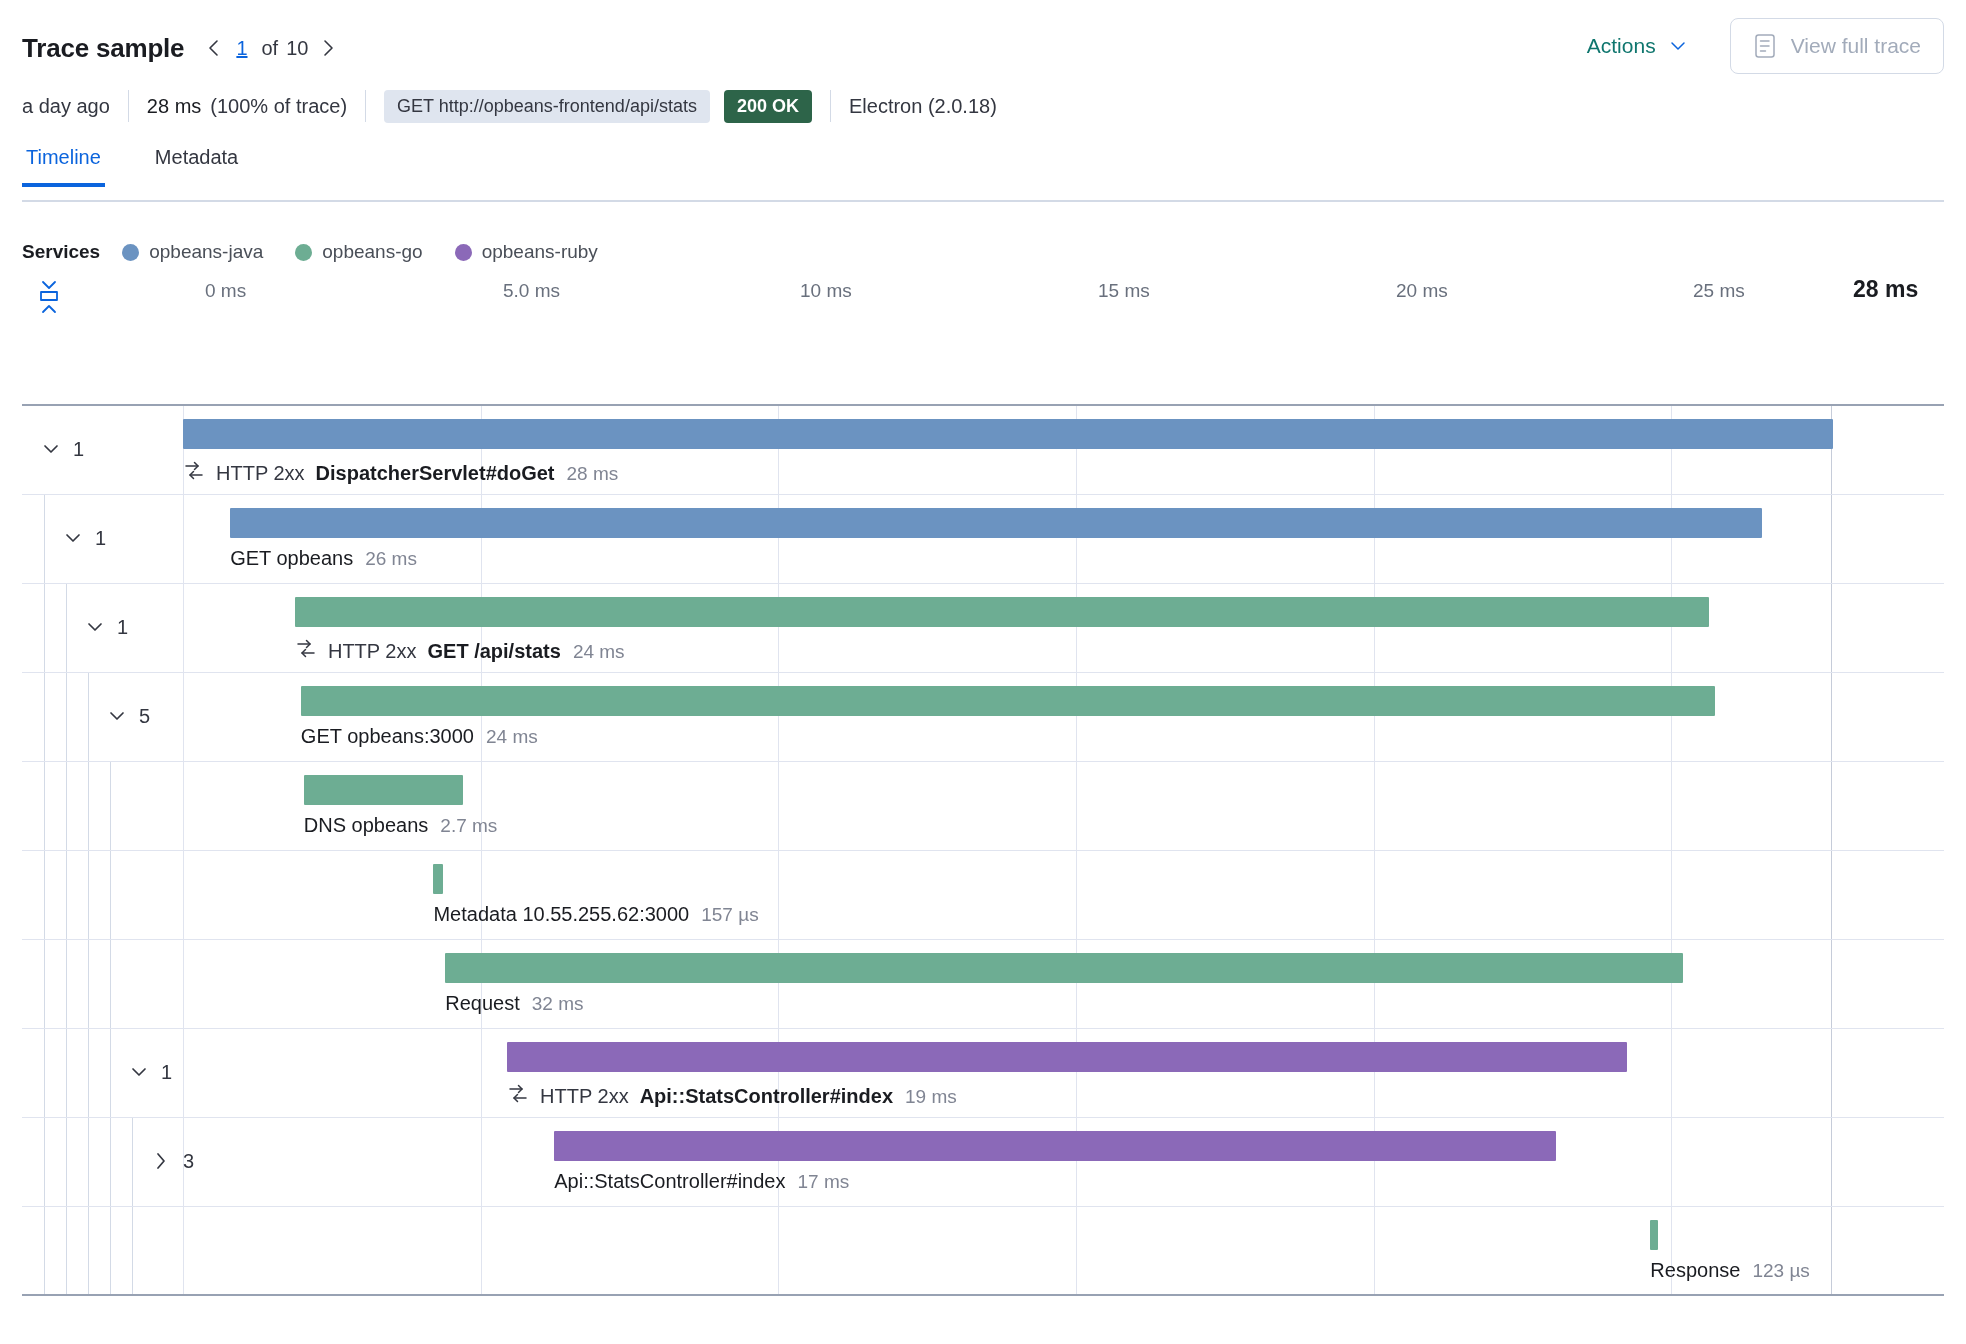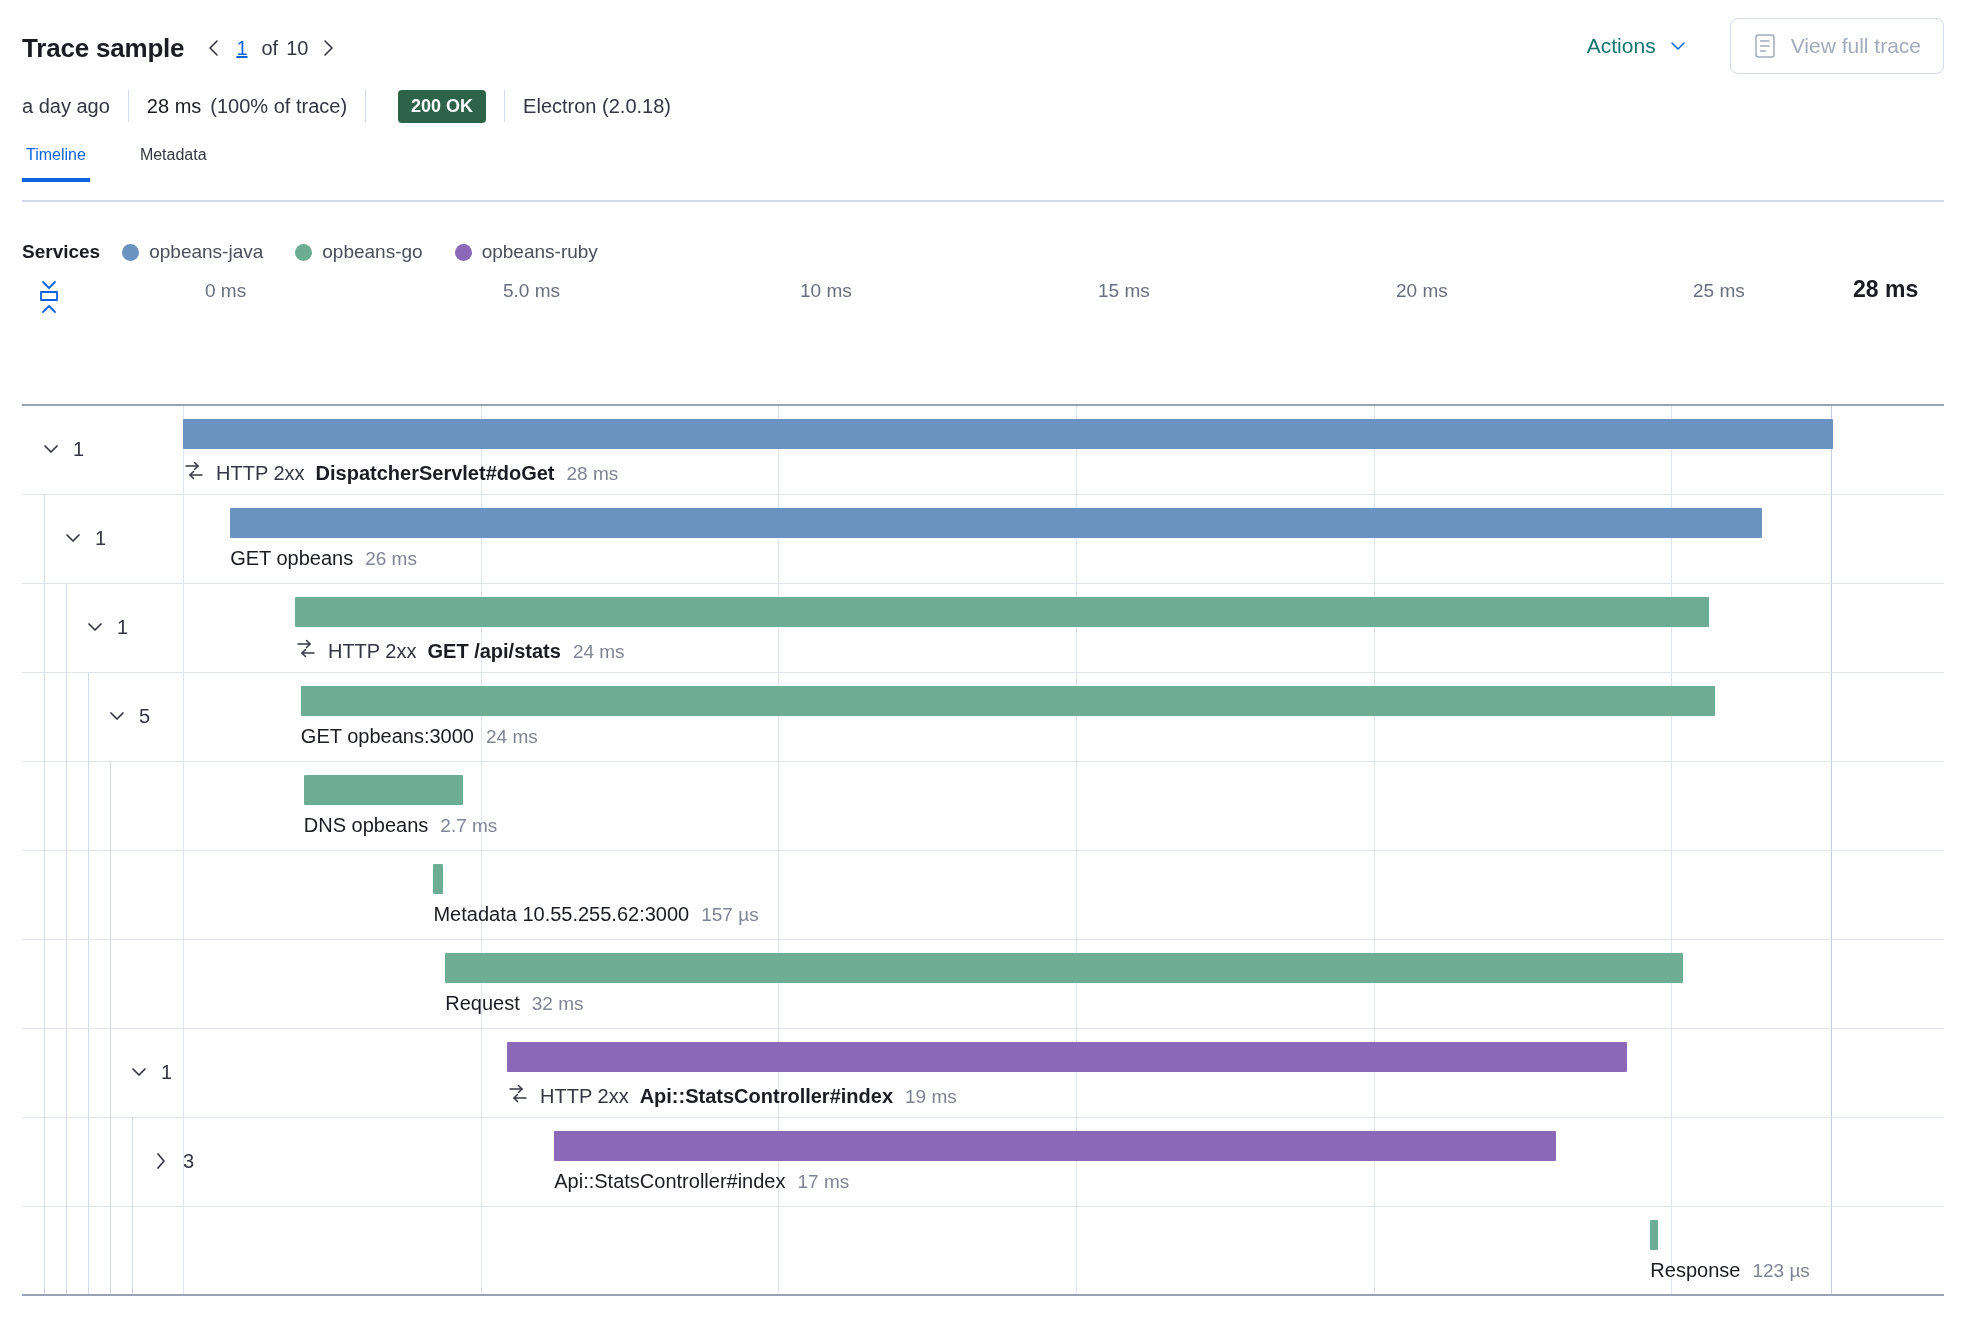--- a/index.html
+++ b/index.html
@@ -127,21 +127,21 @@
   .tabs {
     position: absolute;
     left: 22px; top: 146px;
     right: 22px;
     height: 56px;
     display: flex;
     align-items: flex-start;
     border-bottom: 2px solid #d3dae6;
   }
   .tab {
-    font-size: 16px;
+    font-size: 20px;
     padding: 0 4px 16px 4px;
     margin-right: 46px;
     color: #343741;
     cursor: pointer;
     position: relative;
   }
   .tab.active { color: #0b64dd; }
   .tab.active::after {
     content: "";
     position: absolute;
@@ -328,20 +328,21 @@
         <span>View full trace</span>
       </div>
     </div>
 
     <div class="hdr-row2">
       <span class="meta-txt">a day ago</span>
       <span class="meta-sep"></span>
       <span class="meta-dur">28 ms</span>
       <span class="meta-pct" style="margin-left:9px;">(100% of trace)</span>
       <span class="meta-sep"></span>
+      <span class="badge-url">GET http://opbeans-frontend/api/stats</span>
       <span class="badge-ok">200 OK</span>
       <span class="meta-sep"></span>
       <span class="agent-txt">Electron (2.0.18)</span>
     </div>
   </div>
 
   <div class="tabs">
     <div class="tab active">Timeline</div>
     <div class="tab">Metadata</div>
   </div>

